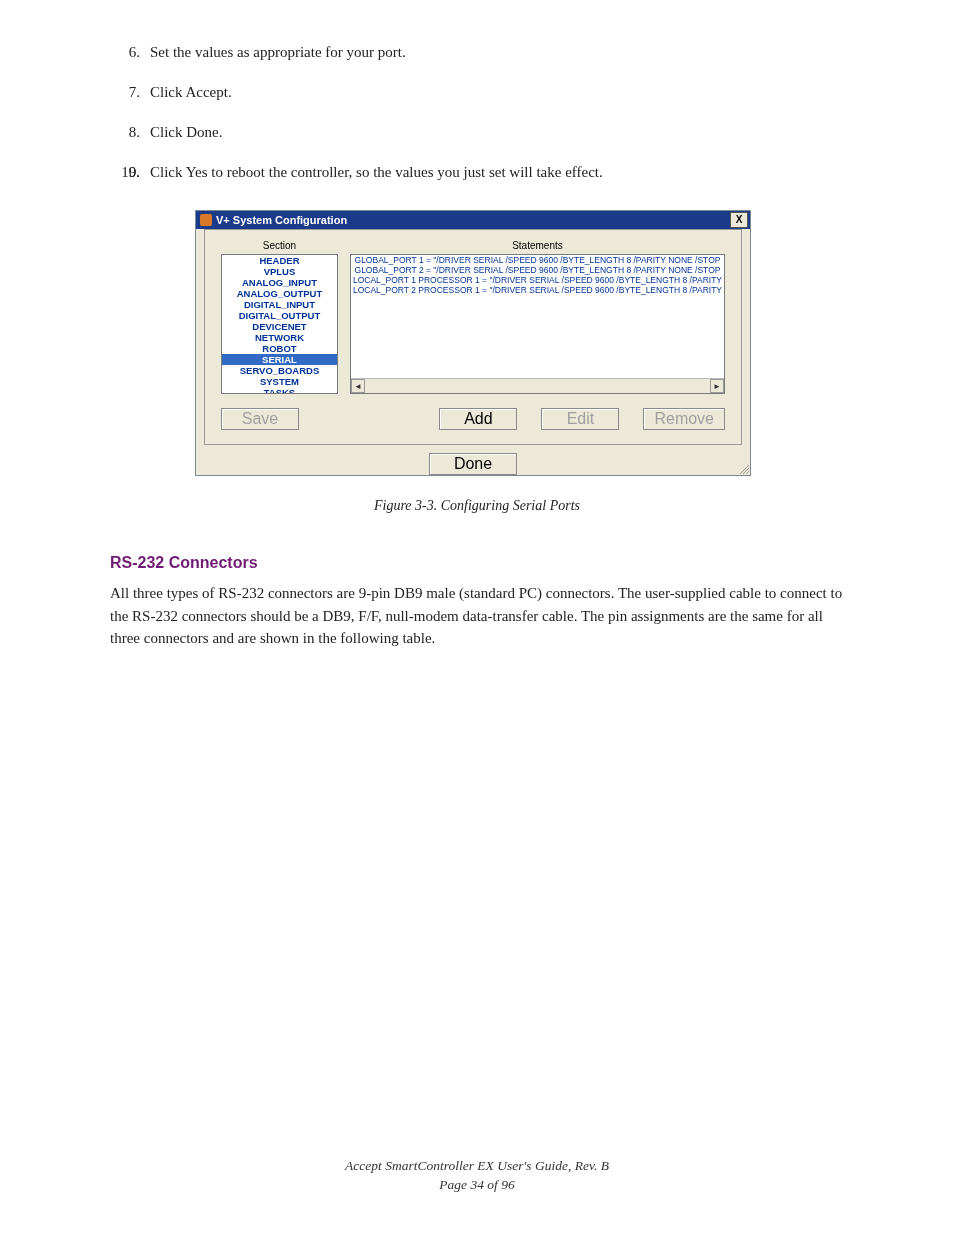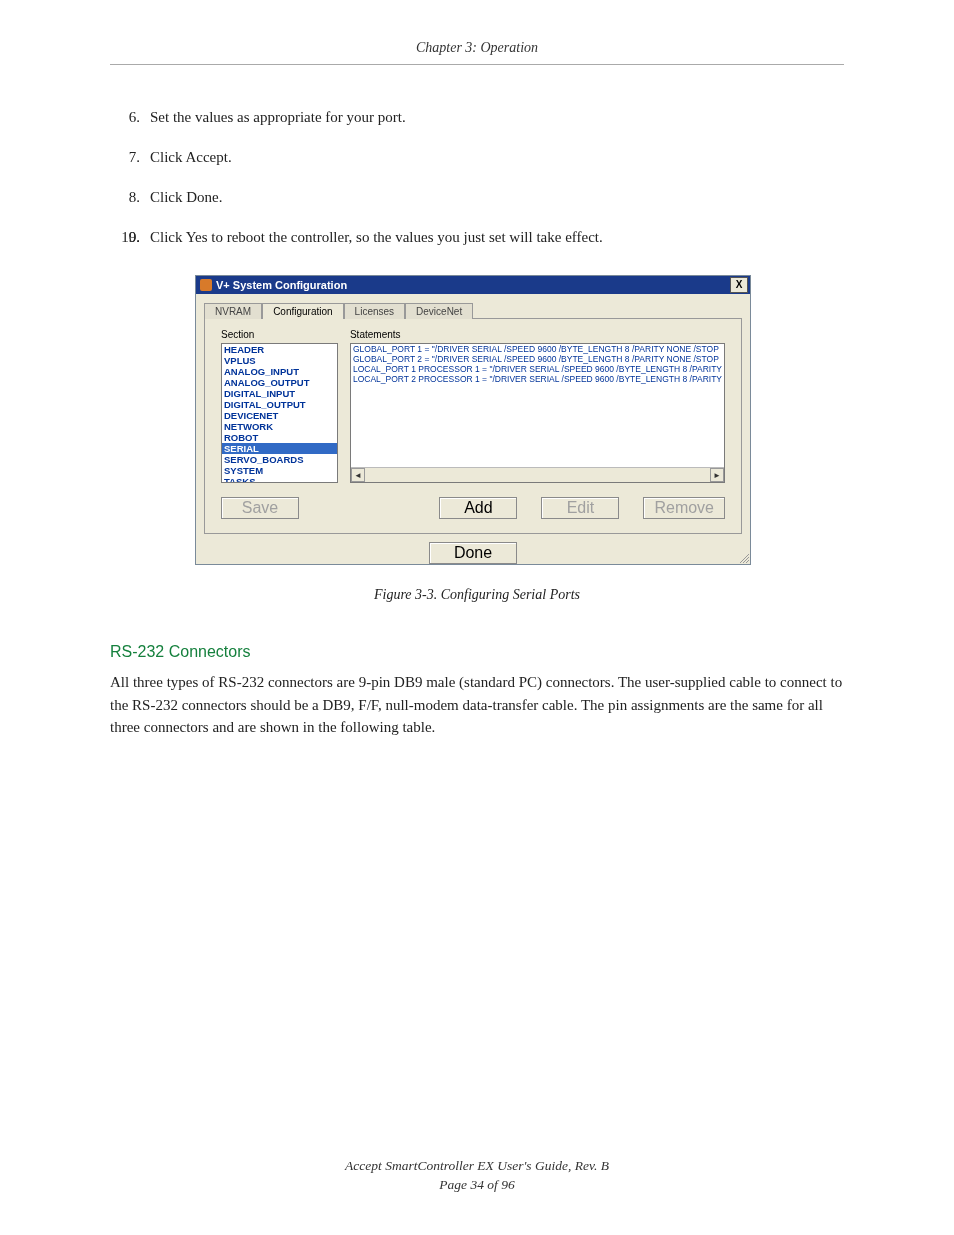--- a/index.html
+++ b/index.html
@@ -90,20 +90,21 @@
     position: relative;
     top: 1px;
   }
   .tab.active { background: #ece9d8; z-index: 2; }
   .tab.inactive { background: #e2dfd0; color: #444; }
   .panel {
     border: 1px solid #999;
     margin: 0 8px 8px 8px;
     padding: 10px 16px 14px 16px;
     background: #ece9d8;
+    text-align: center;
   }
   .panel-cols { display: flex; gap: 12px; }
   .col-left { width: 118px; }
   .col-right { flex: 1; }
   .label-sm { font-size: 10px; margin-bottom: 3px; display: block; }
   .listbox {
     background: #fff;
     border: 1px solid #7a7a7a;
     padding: 0;
     height: 138px;
@@ -172,23 +173,23 @@
   }
   .dialog { position: relative; }
   .fig-caption {
     text-align: center;
     font-style: italic;
     font-size: 14px;
     margin: 22px 0 40px 0;
   }
   h3.doc-h3 {
     font-family: Verdana, Arial, sans-serif;
-    color: #15803d;
+    color: #701a75;
     font-size: 16px;
-    font-weight: normal;
+    font-weight: bold;
     margin: 20px 0 10px 0;
   }
   p.body-text {
     font-size: 15px;
     line-height: 1.5;
     margin: 0 0 14px 0;
   }
   .footer {
     position: absolute;
     bottom: 40px;
@@ -197,21 +198,20 @@
     font-style: italic;
     font-size: 13.5px;
     line-height: 1.4;
     color: #333;
   }
 </style>
 </head>
 <body>
 
 <div class="page">
-  <div class="running-head">Chapter 3: Operation</div>
 
   <ol class="steps">
     <li><span class="num">6.</span><span>Set the values as appropriate for your port.</span></li>
     <li><span class="num">7.</span><span>Click Accept.</span></li>
     <li><span class="num">8.</span><span>Click Done.</span></li>
     <li><span class="num">9.</span></li>
     <li><span class="num">10.</span><span>Click Yes to reboot the controller, so the values you just set will take effect.</span></li>
   </ol>
 
   <div class="figure-wrap">
@@ -220,26 +220,20 @@
       <div class="titlebar">
         <div class="left">
           <span class="appicon"></span>
           <span>V+ System Configuration</span>
         </div>
         <div class="closebtn">
           <span>X</span>
         </div>
       </div>
 
-      <div class="tabs">
-        <div class="tab inactive">NVRAM</div>
-        <div class="tab active">Configuration</div>
-        <div class="tab inactive">Licenses</div>
-        <div class="tab inactive">DeviceNet</div>
-      </div>
 
       <div class="panel">
         <div class="panel-cols">
           <div class="col-left">
             <span class="label-sm">Section</span>
             <div class="listbox">
               <div>HEADER</div>
               <div>VPLUS</div>
               <div>ANALOG_INPUT</div>
               <div>ANALOG_OUTPUT</div>

